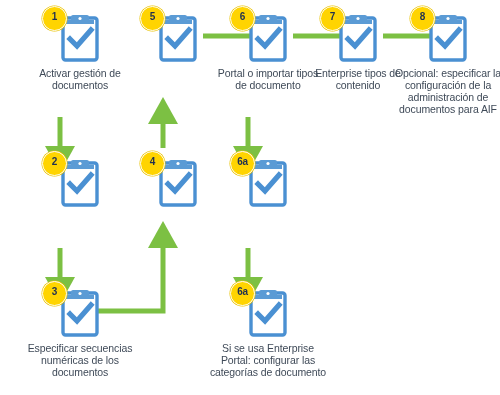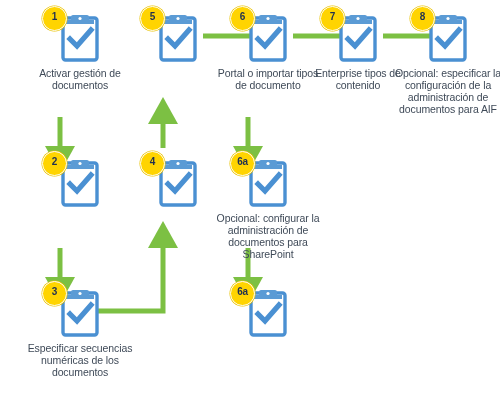--- a/index.html
+++ b/index.html
@@ -194,21 +194,20 @@
   <div class="node" style="left:268px;top:155px;">
     <div class="iconwrap">
       <svg class="clip-svg" viewBox="0 0 52 52">
         <rect x="9" y="8" width="34" height="42" rx="2.5" ry="2.5" fill="#fff" stroke="#4A90D2" stroke-width="3.4"></rect>
         <path d="M19 5 h14 a2 2 0 0 1 2 2 v3 h5 v4 h-28 v-4 h5 v-3 a2 2 0 0 1 2 -2 z" fill="#5B9BD5"></path>
         <circle cx="26" cy="8.5" r="1.6" fill="#ffffff"></circle>
         <path d="M16 29 L23 36 L37 20" fill="none" stroke="#4A90D2" stroke-width="5.2" stroke-linecap="square" stroke-linejoin="miter"></path>
       </svg>
       <span class="badge wide">6a</span>
     </div>
-    <div class="caption w120">Opcional: configurar la administración de documentos para SharePoint</div>
   </div>
 
   <div class="node" style="left:80px;top:285px;">
     <div class="iconwrap">
       <svg class="clip-svg" viewBox="0 0 52 52">
         <rect x="9" y="8" width="34" height="42" rx="2.5" ry="2.5" fill="#fff" stroke="#4A90D2" stroke-width="3.4"></rect>
         <path d="M19 5 h14 a2 2 0 0 1 2 2 v3 h5 v4 h-28 v-4 h5 v-3 a2 2 0 0 1 2 -2 z" fill="#5B9BD5"></path>
         <circle cx="26" cy="8.5" r="1.6" fill="#ffffff"></circle>
         <path d="M16 29 L23 36 L37 20" fill="none" stroke="#4A90D2" stroke-width="5.2" stroke-linecap="square" stroke-linejoin="miter"></path>
       </svg>
@@ -220,15 +219,16 @@
   <div class="node" style="left:268px;top:285px;">
     <div class="iconwrap">
       <svg class="clip-svg" viewBox="0 0 52 52">
         <rect x="9" y="8" width="34" height="42" rx="2.5" ry="2.5" fill="#fff" stroke="#4A90D2" stroke-width="3.4"></rect>
         <path d="M19 5 h14 a2 2 0 0 1 2 2 v3 h5 v4 h-28 v-4 h5 v-3 a2 2 0 0 1 2 -2 z" fill="#5B9BD5"></path>
         <circle cx="26" cy="8.5" r="1.6" fill="#ffffff"></circle>
         <path d="M16 29 L23 36 L37 20" fill="none" stroke="#4A90D2" stroke-width="5.2" stroke-linecap="square" stroke-linejoin="miter"></path>
       </svg>
       <span class="badge wide">6a</span>
     </div>
+    <div class="caption w120">Si se usa Enterprise Portal: configurar las categorías de documento</div>
   </div>
 
 </div>
 
 </body></html>

